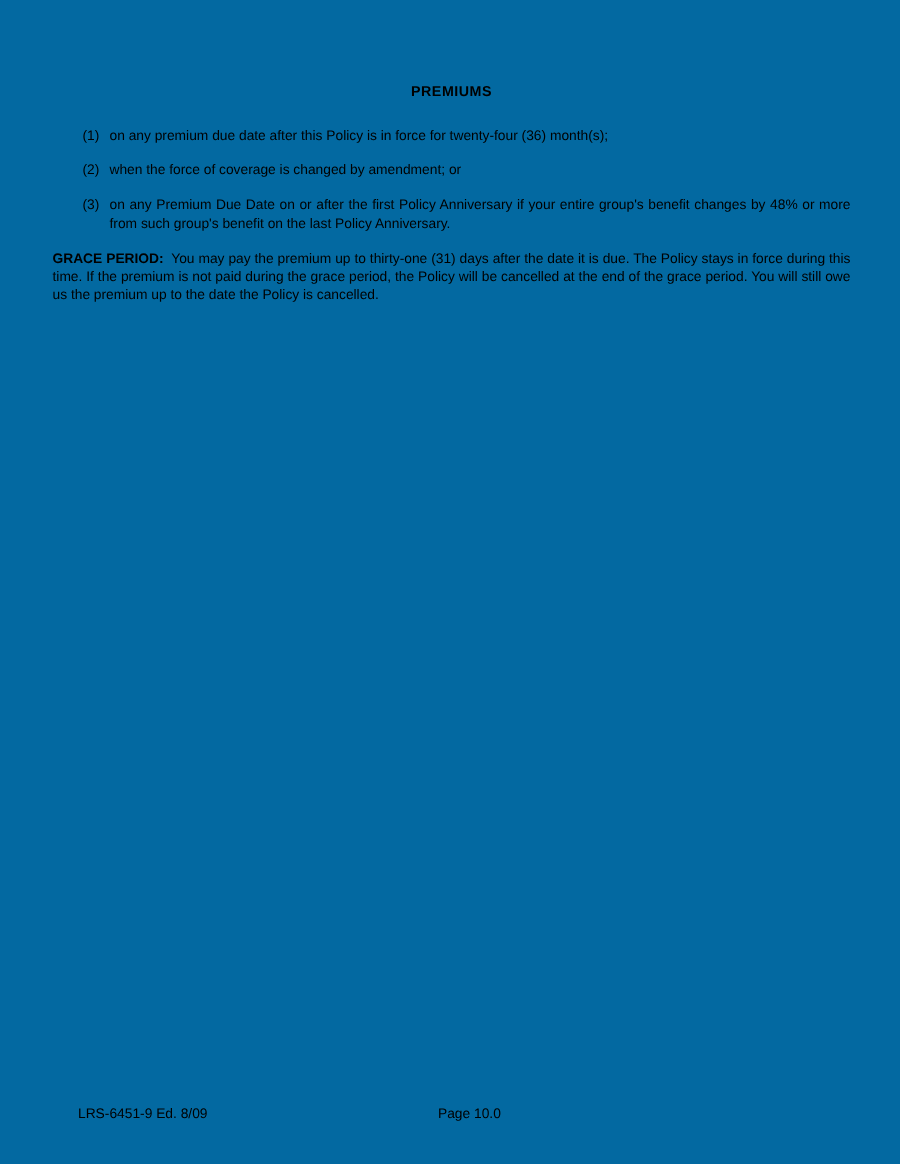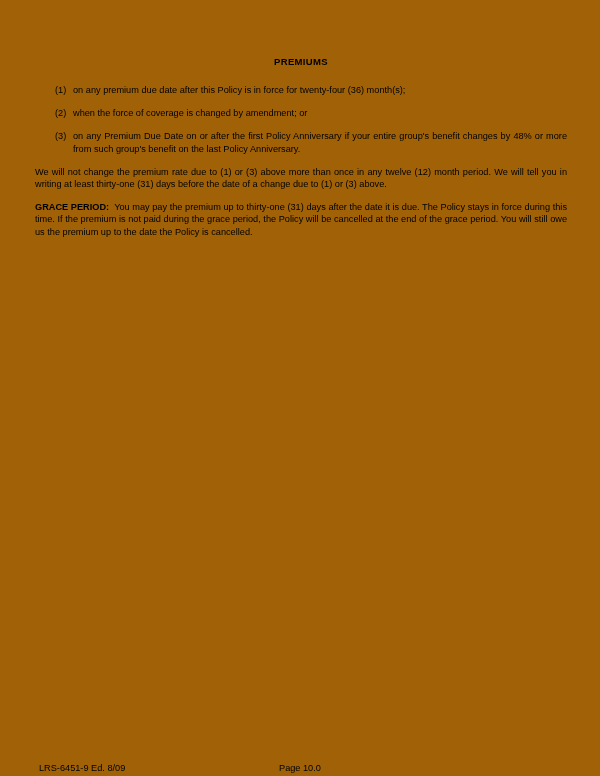--- a/index.html
+++ b/index.html
@@ -9,21 +9,21 @@
   }
   body {
     font-family: "Liberation Sans", sans-serif;
     color: #000000;
     -webkit-font-smoothing: antialiased;
   }
   #page {
     position: relative;
     width: 600px;
     height: 776px;
-    background: #a16207;
+    background: #0369a1;
     overflow: hidden;
     box-sizing: border-box;
   }
   #content {
     position: absolute;
     left: 35px;
     top: 56px;
     width: 532px;
   }
   .doc-title {
@@ -71,27 +71,26 @@
     position: absolute;
     left: 20px;
     top: 0;
     width: 24px;
     text-align: left;
     font-size: 9.2px;
     line-height: 12.2px;
   }
   #footer {
     position: absolute;
-    left: 39px;
+    left: 52px;
     top: 735px;
     width: 532px;
     height: 14px;
     font-size: 9.2px;
     line-height: 14px;
-    margin-top: 26px;
   }
   #footer .doc-code {
     position: absolute;
     left: 0;
     top: 0;
     white-space: nowrap;
   }
   #footer .page-number {
     position: absolute;
     left: 240px;
@@ -118,21 +117,20 @@
       <li class="list-item">
         <span class="list-marker">(2)</span>
         <span>when the force of coverage is changed by amendment; or</span>
       </li>
       <li class="list-item">
         <span class="list-marker">(3)</span>
         <span>on any Premium Due Date on or after the first Policy Anniversary if your entire group's benefit changes by 48% or more from such group's benefit on the last Policy Anniversary.</span>
       </li>
     </ul>
 
-    <p class="para">We will not change the premium rate due to (1) or (3) above more than once in any twelve (12) month period. We will tell you in writing at least thirty-one (31) days before the date of a change due to (1) or (3) above.</p>
 
     <p class="para">
       <span class="lead">GRACE PERIOD:</span><span class="lead-gap">  </span><span>You may pay the premium up to thirty-one (31) days after the date it is due. The Policy stays in force during this time. If the premium is not paid during the grace period, the Policy will be cancelled at the end of the grace period. You will still owe us the premium up to the date the Policy is cancelled.</span>
     </p>
 
   </div>
 
   <div id="footer">
     <span class="doc-code">LRS-6451-9 Ed. 8/09</span>
     <span class="page-number">Page 10.0</span>

